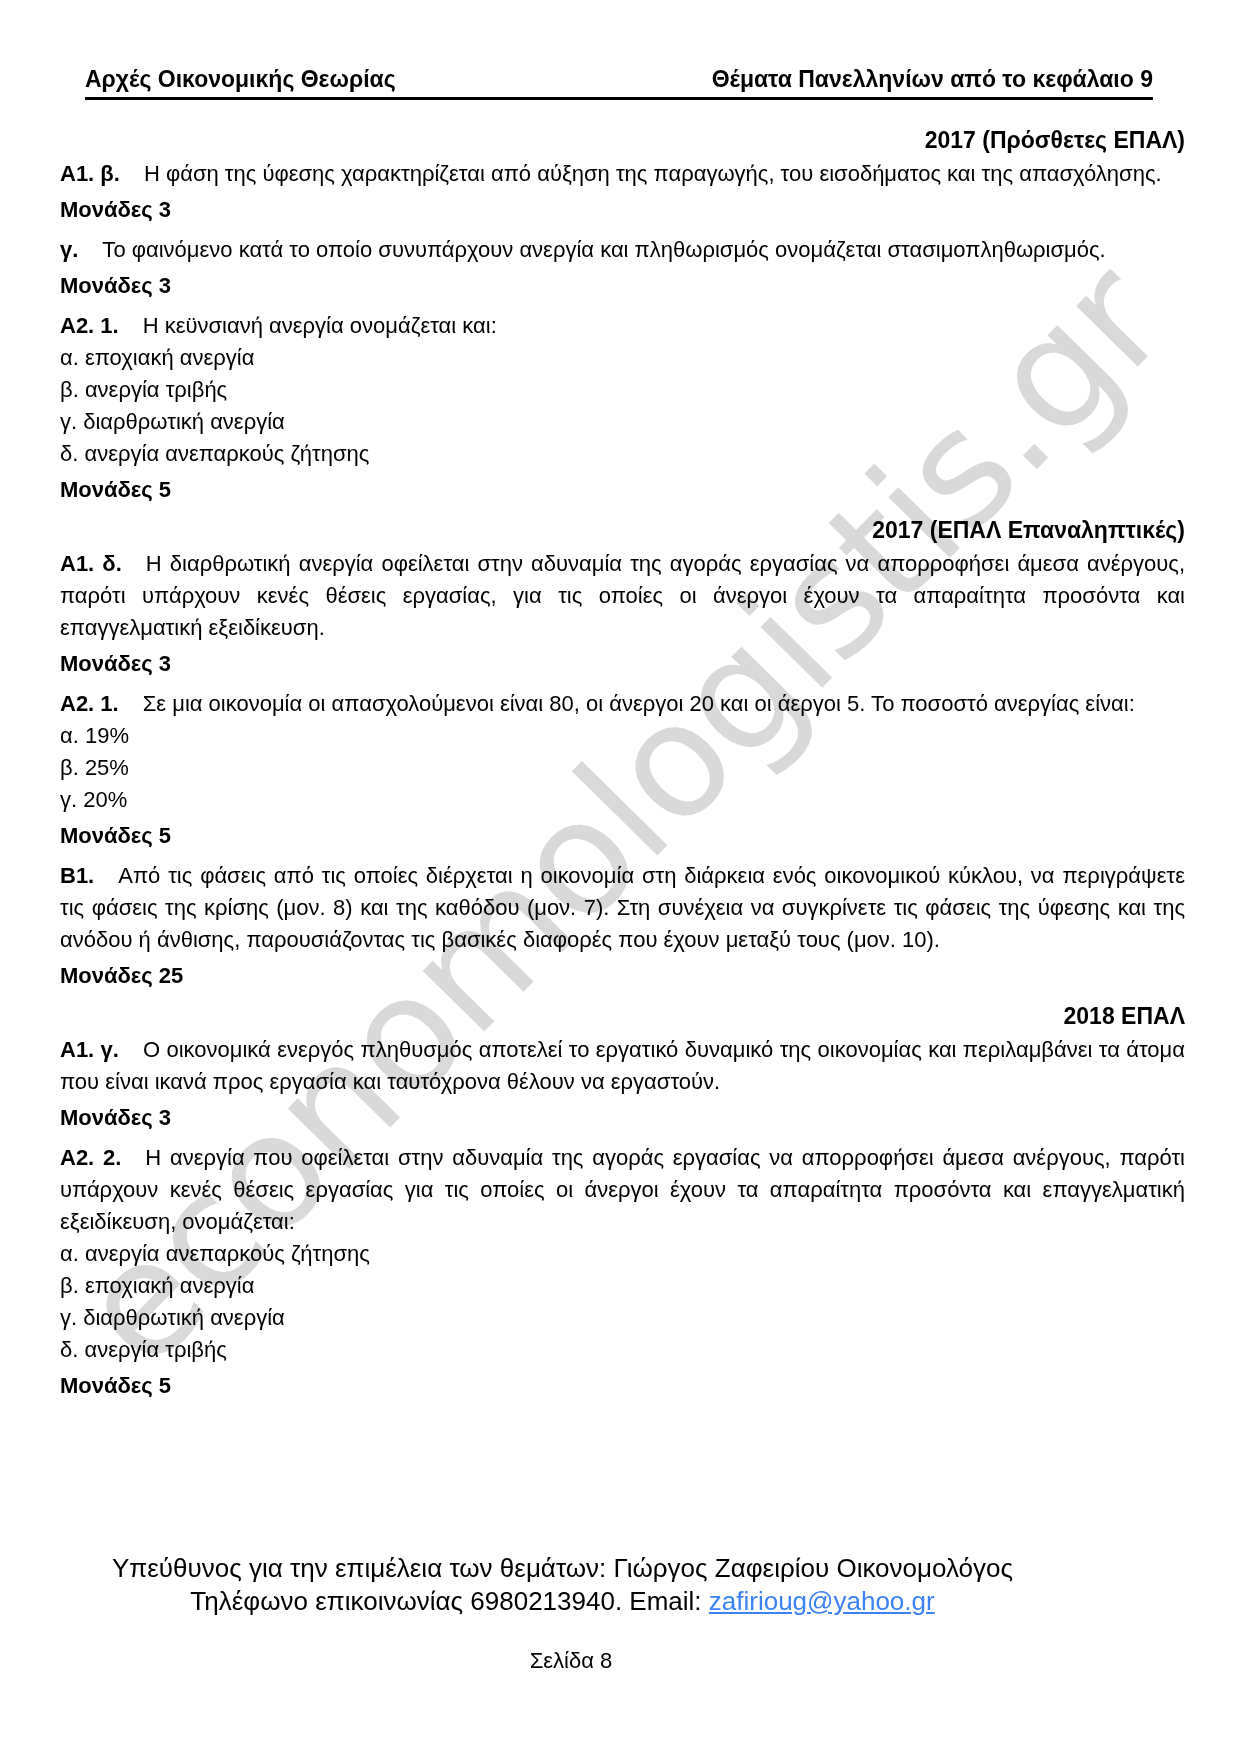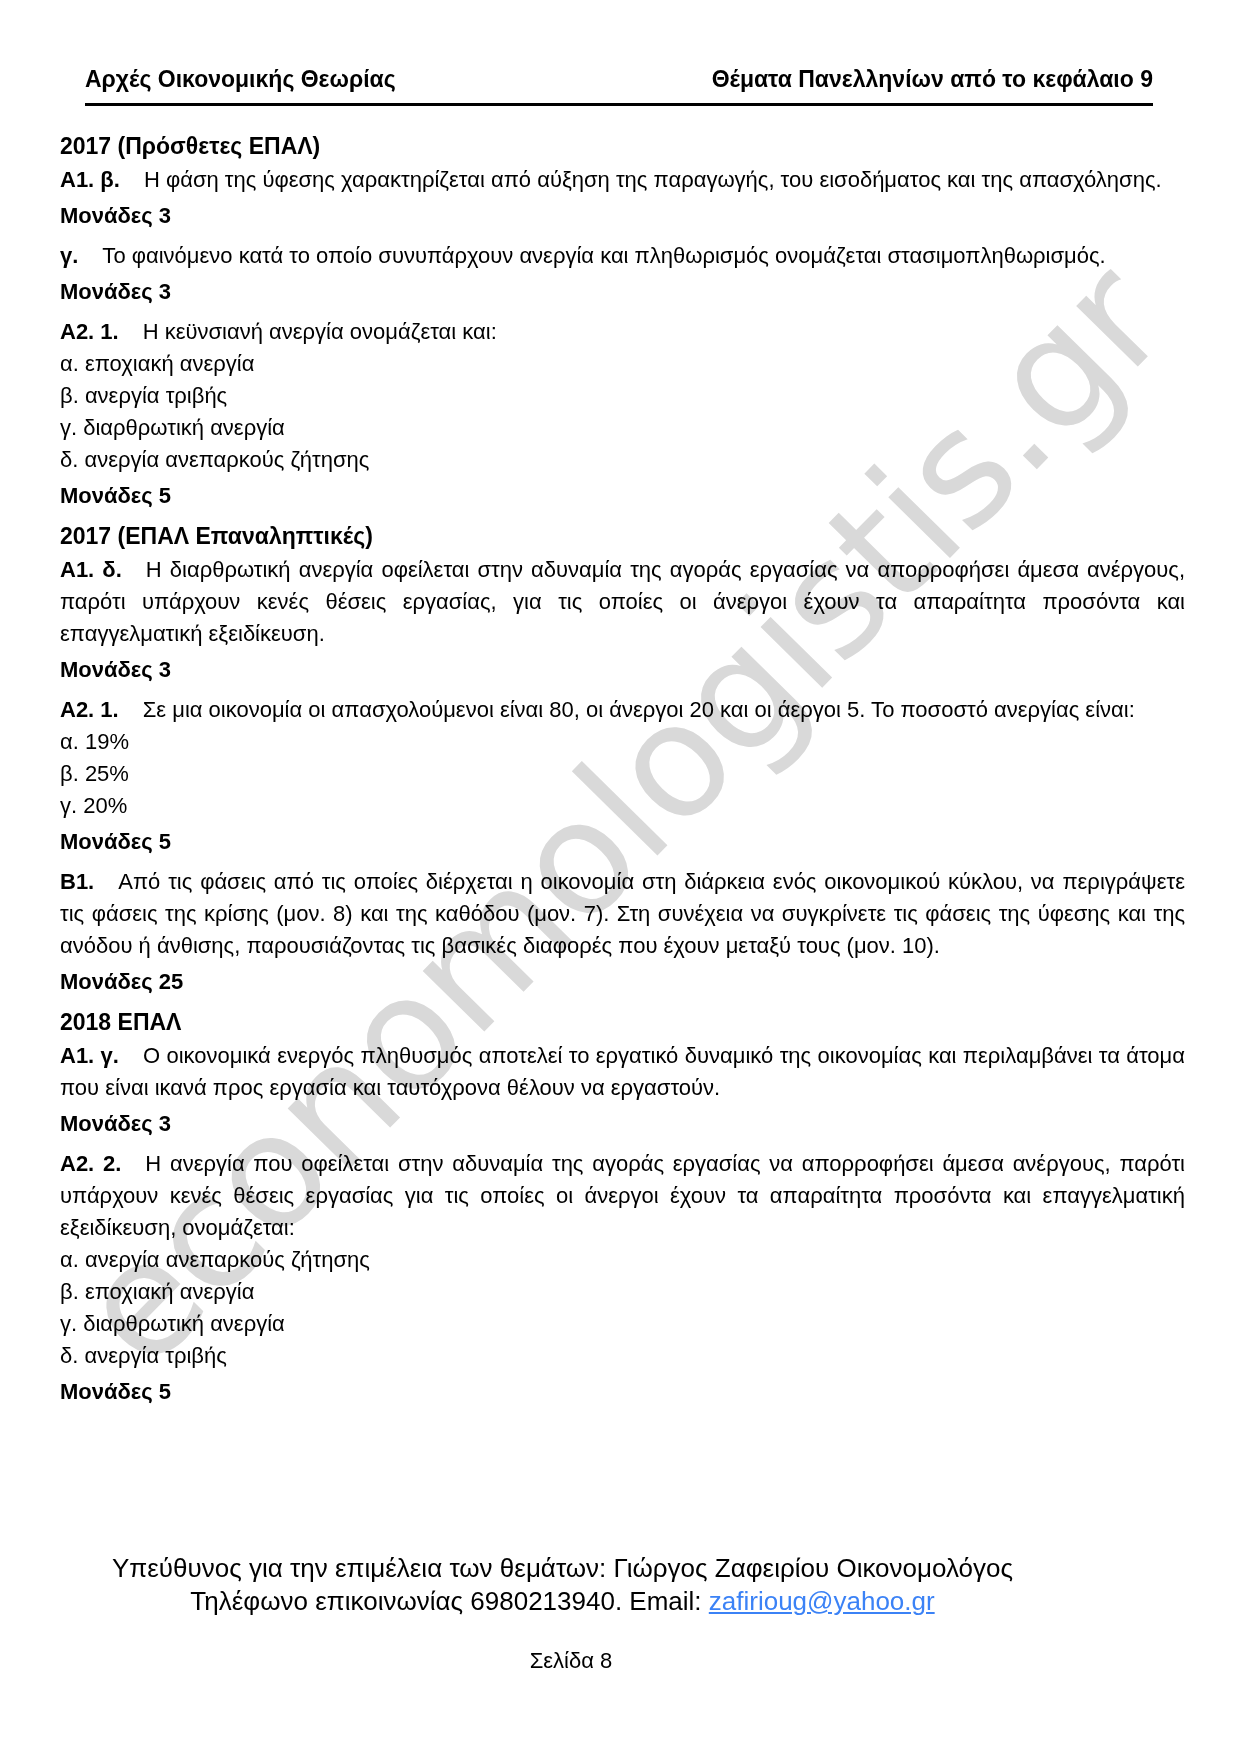--- a/index.html
+++ b/index.html
@@ -23,29 +23,29 @@
     white-space:nowrap;
     z-index:0;
     user-select:none;
   }
   .layer{position:relative;z-index:1;}
   .header{
     display:flex;
     justify-content:space-between;
     align-items:flex-end;
     margin:66px 88px 24px 85px;
-    padding-bottom:10px;
+    padding-bottom:4px;
     border-bottom:3px solid #000;
     font-weight:bold;
     font-size:23px;
   }
   .content{padding:0 56px 0 60px;}
   .sec-title{
     margin:2px 0;
-    text-align:left;
+    text-align:right;
     font-weight:bold;
     font-size:23px;
     line-height:32px;
   }
   .para{
     margin:0;
     font-size:22px;
     line-height:32px;
     text-align:justify;
   }

